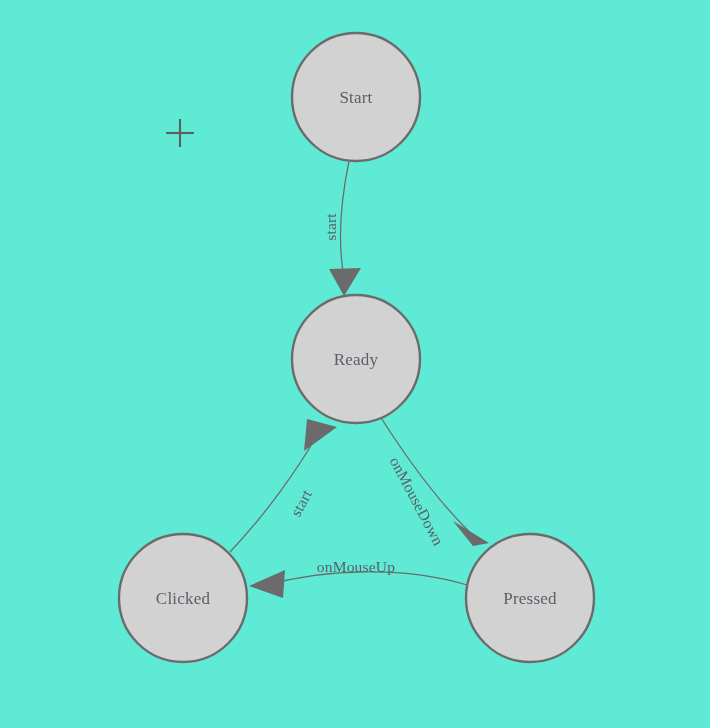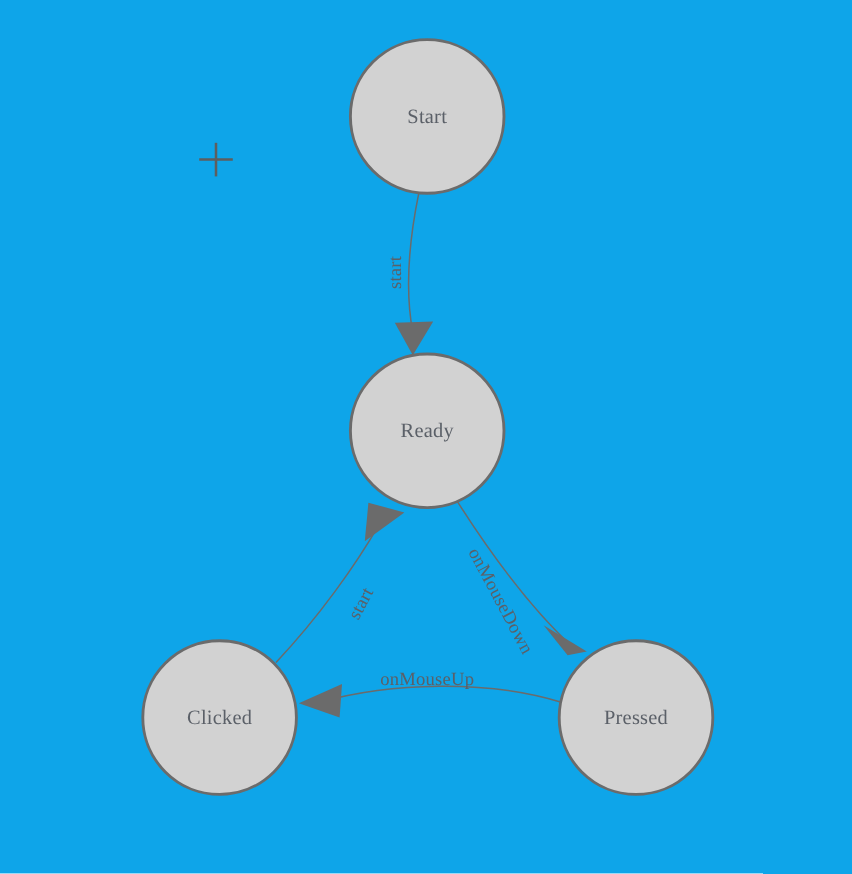--- a/index.html
+++ b/index.html
@@ -7,21 +7,21 @@
     padding: 0;
     background: #ffffff;
   }
   body {
     font-family: "Liberation Serif", "DejaVu Serif", serif;
   }
   #canvas-root {
     position: relative;
     width: 710px;
     height: 728px;
-    background: #0ea5e9;
+    background: #5eead4;
     overflow: hidden;
   }
   #diagram-svg {
     position: absolute;
     top: 0;
     left: 0;
     width: 710px;
     height: 728px;
     display: block;
   }

